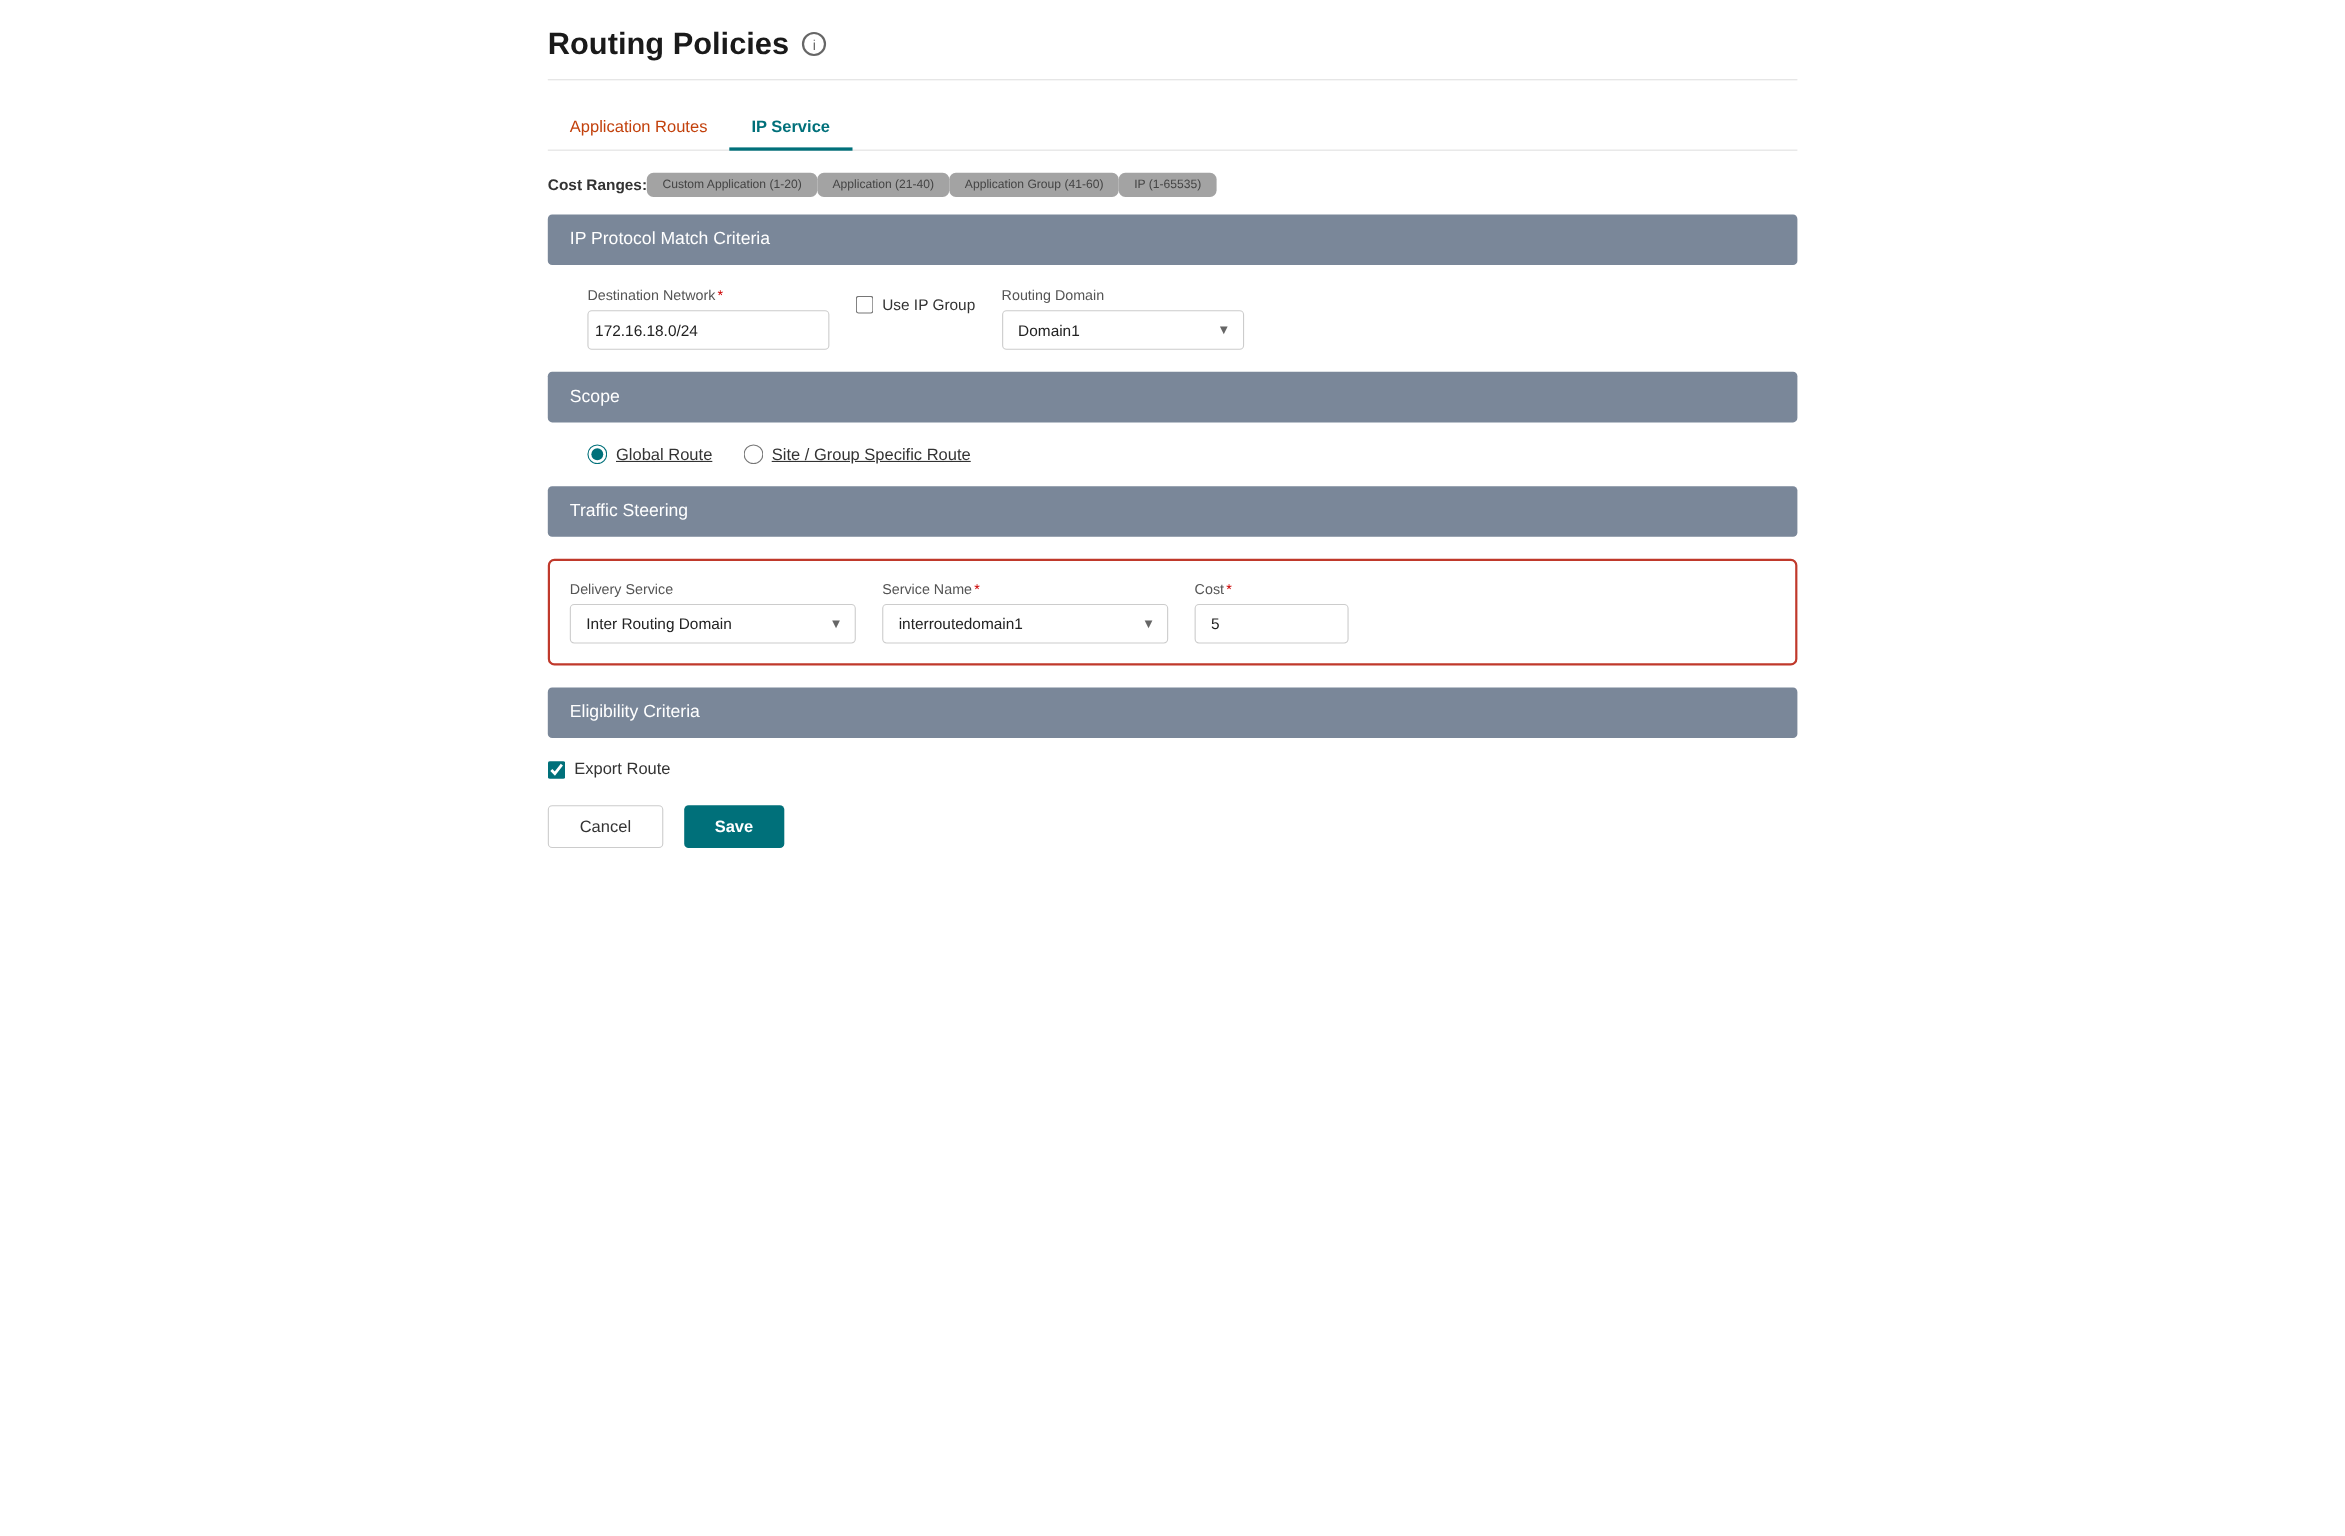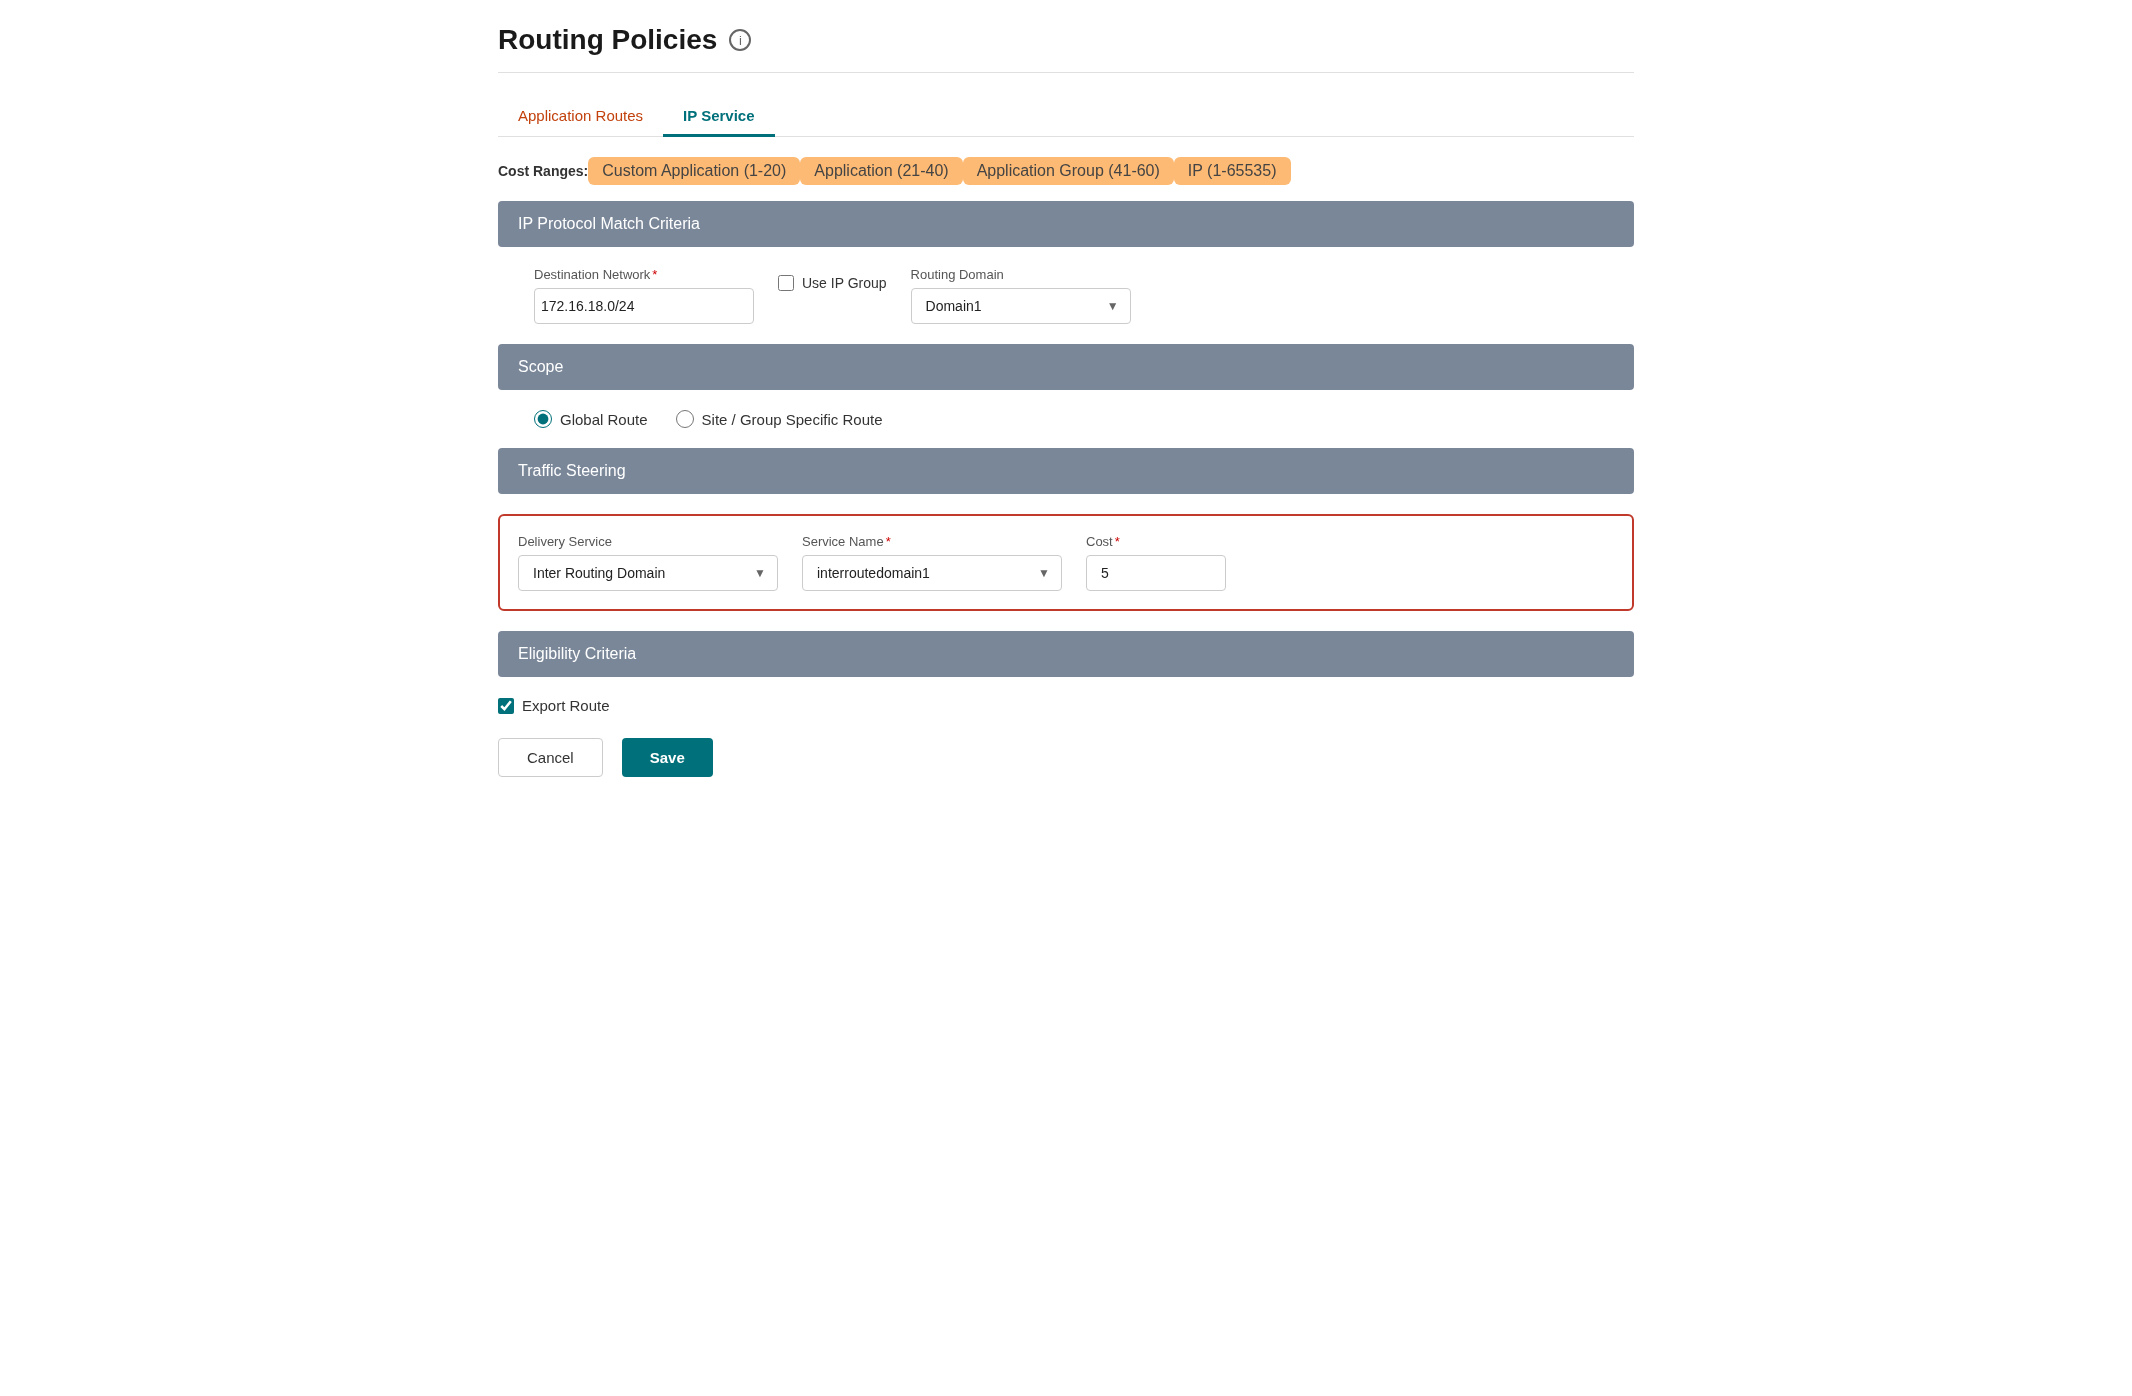--- a/index.html
+++ b/index.html
@@ -63,24 +63,24 @@
       display: flex;
       align-items: center;
       margin-bottom: 16px;
       flex-wrap: wrap;
     }
     .cost-ranges-label {
       font-weight: 600;
       font-size: 14px;
     }
     .cost-badge {
-      background: #fdba74;
+      background: #a3a3a3;
       border-radius: 6px;
       padding: 5px 14px;
-      font-size: 16px;
+      font-size: 11px;
       color: #444;
     }
     .section-header {
       background: #7a8799;
       color: #fff;
       padding: 14px 20px;
       font-size: 16px;
       font-weight: 500;
       border-radius: 4px;
       margin-bottom: 20px;
@@ -150,20 +150,21 @@
     }
     .checkbox-label-inline {
       font-size: 14px;
       color: #333;
     }
     .radio-row {
       display: flex;
       align-items: center;
       gap: 28px;
       margin: 8px 0 20px 0;
+      text-decoration: underline;
     }
     .radio-option {
       display: flex;
       align-items: center;
       gap: 8px;
       cursor: pointer;
       font-size: 15px;
     }
     .radio-input {
       width: 18px;

